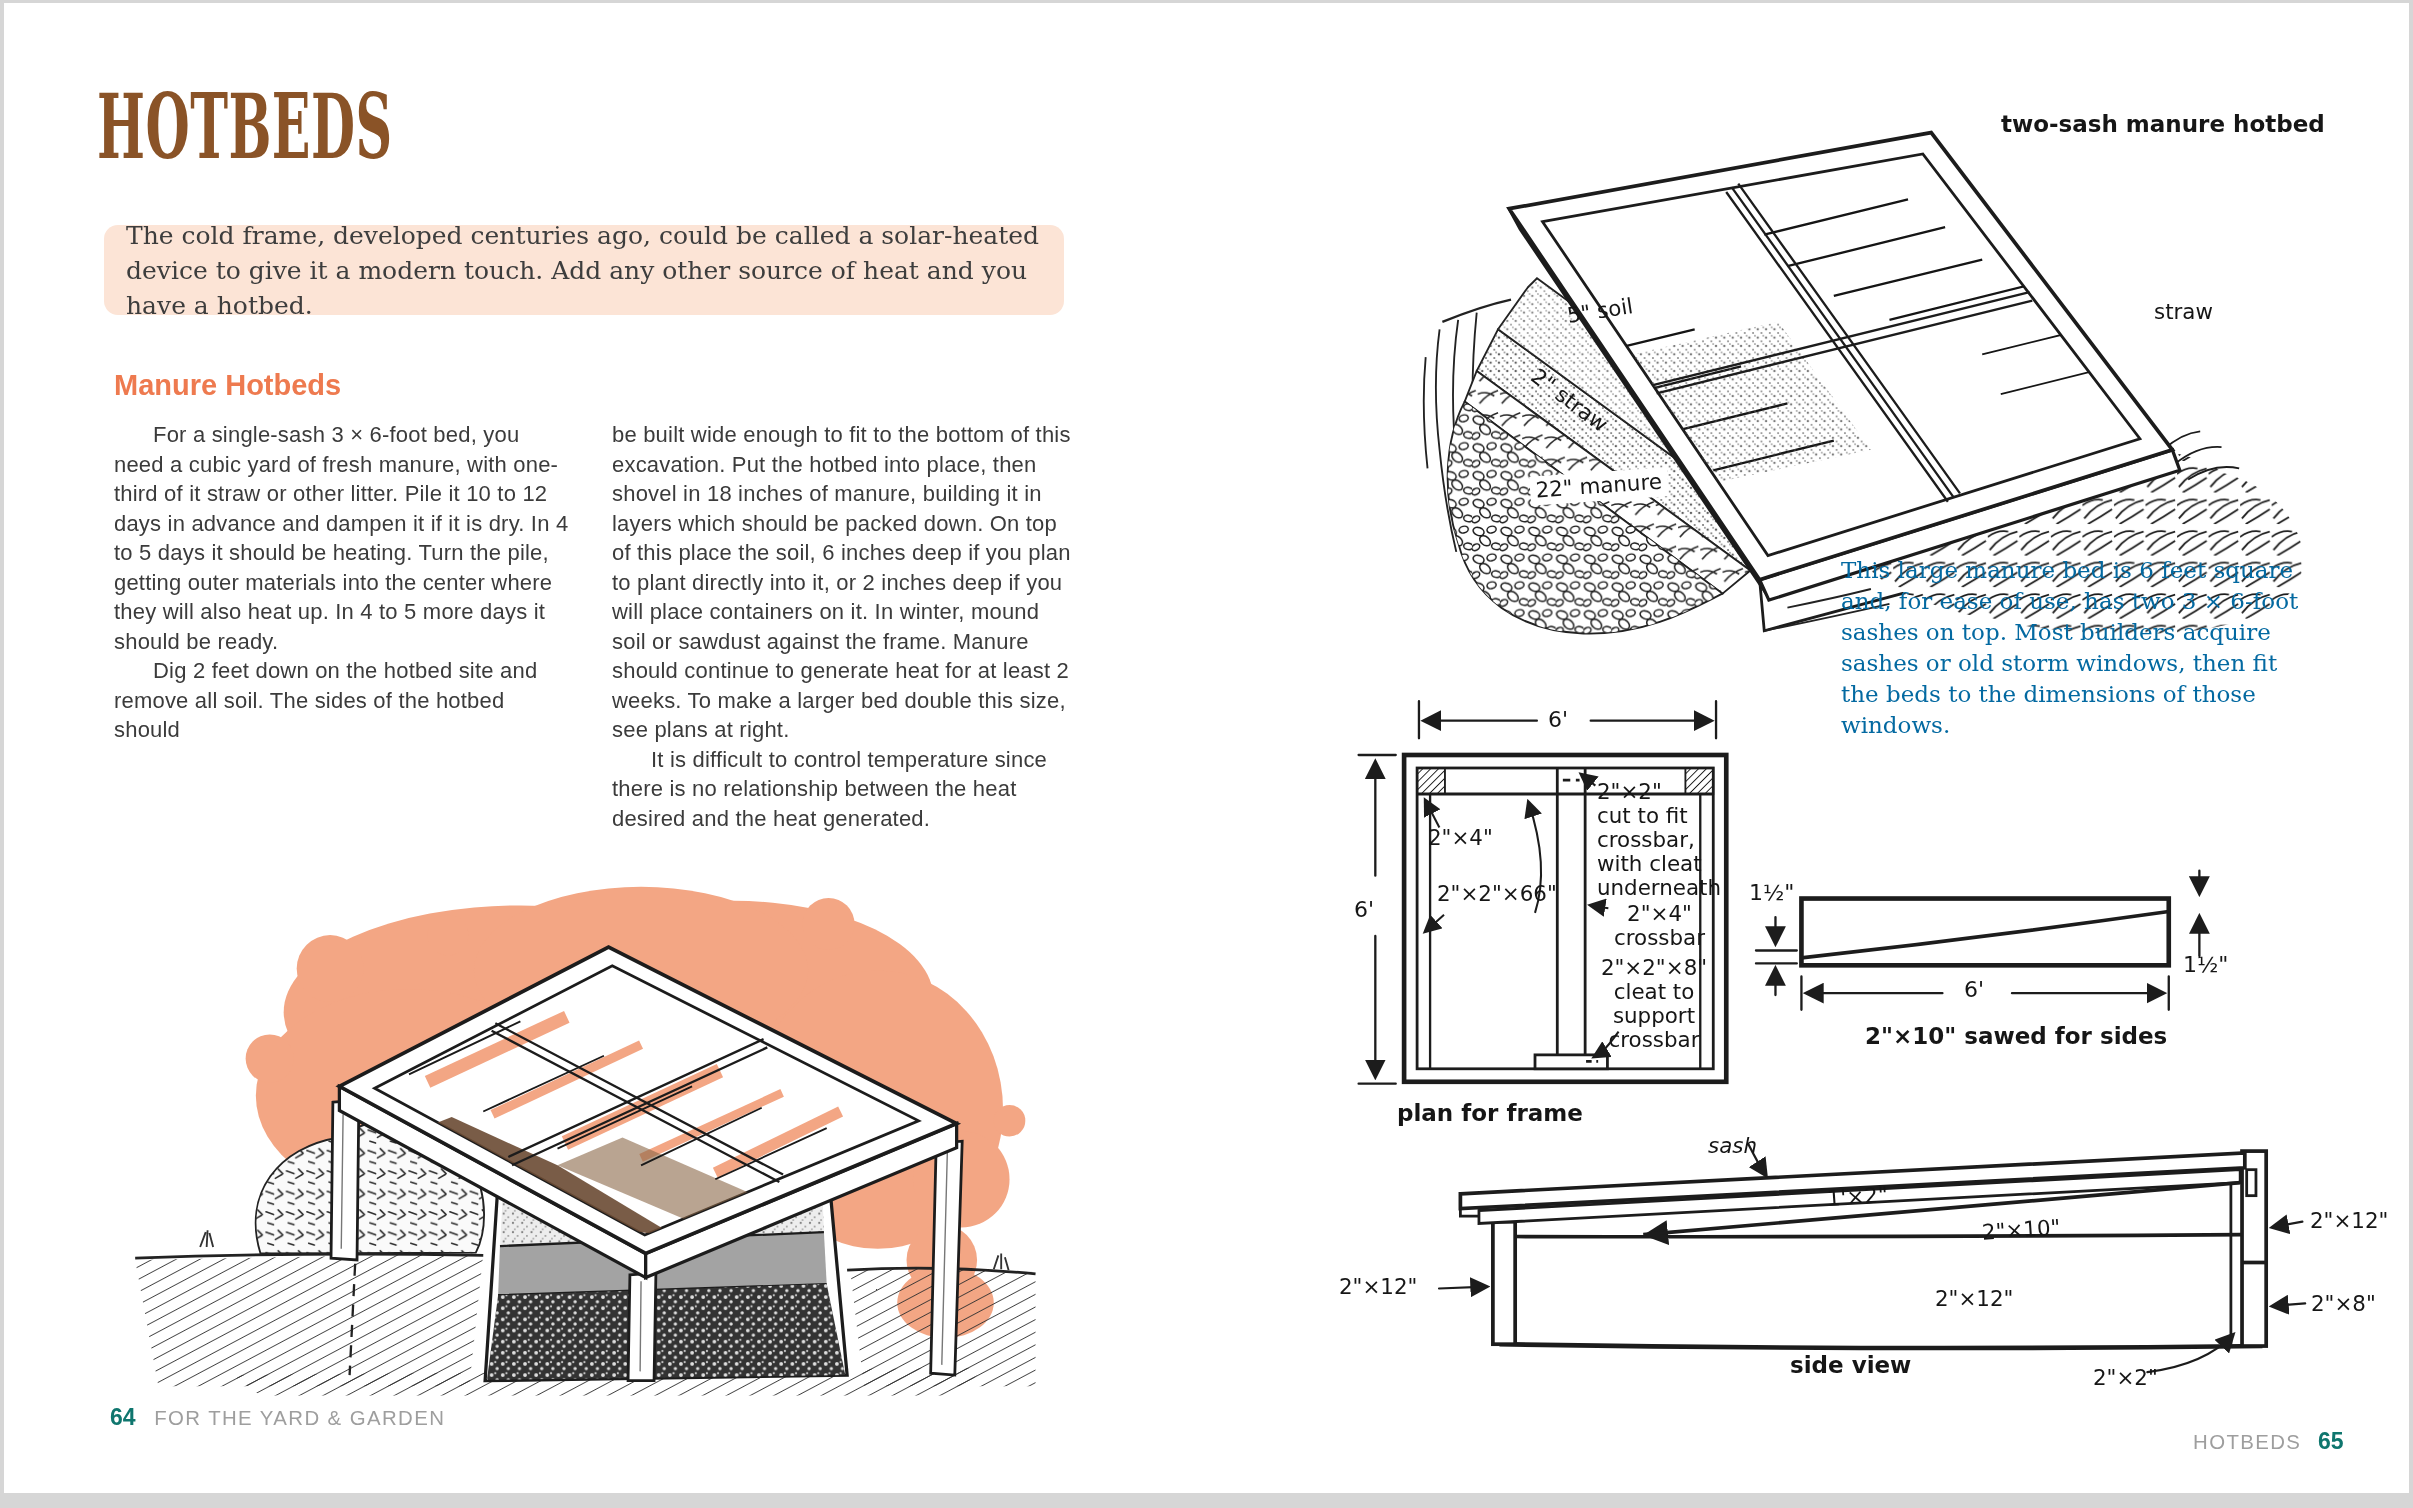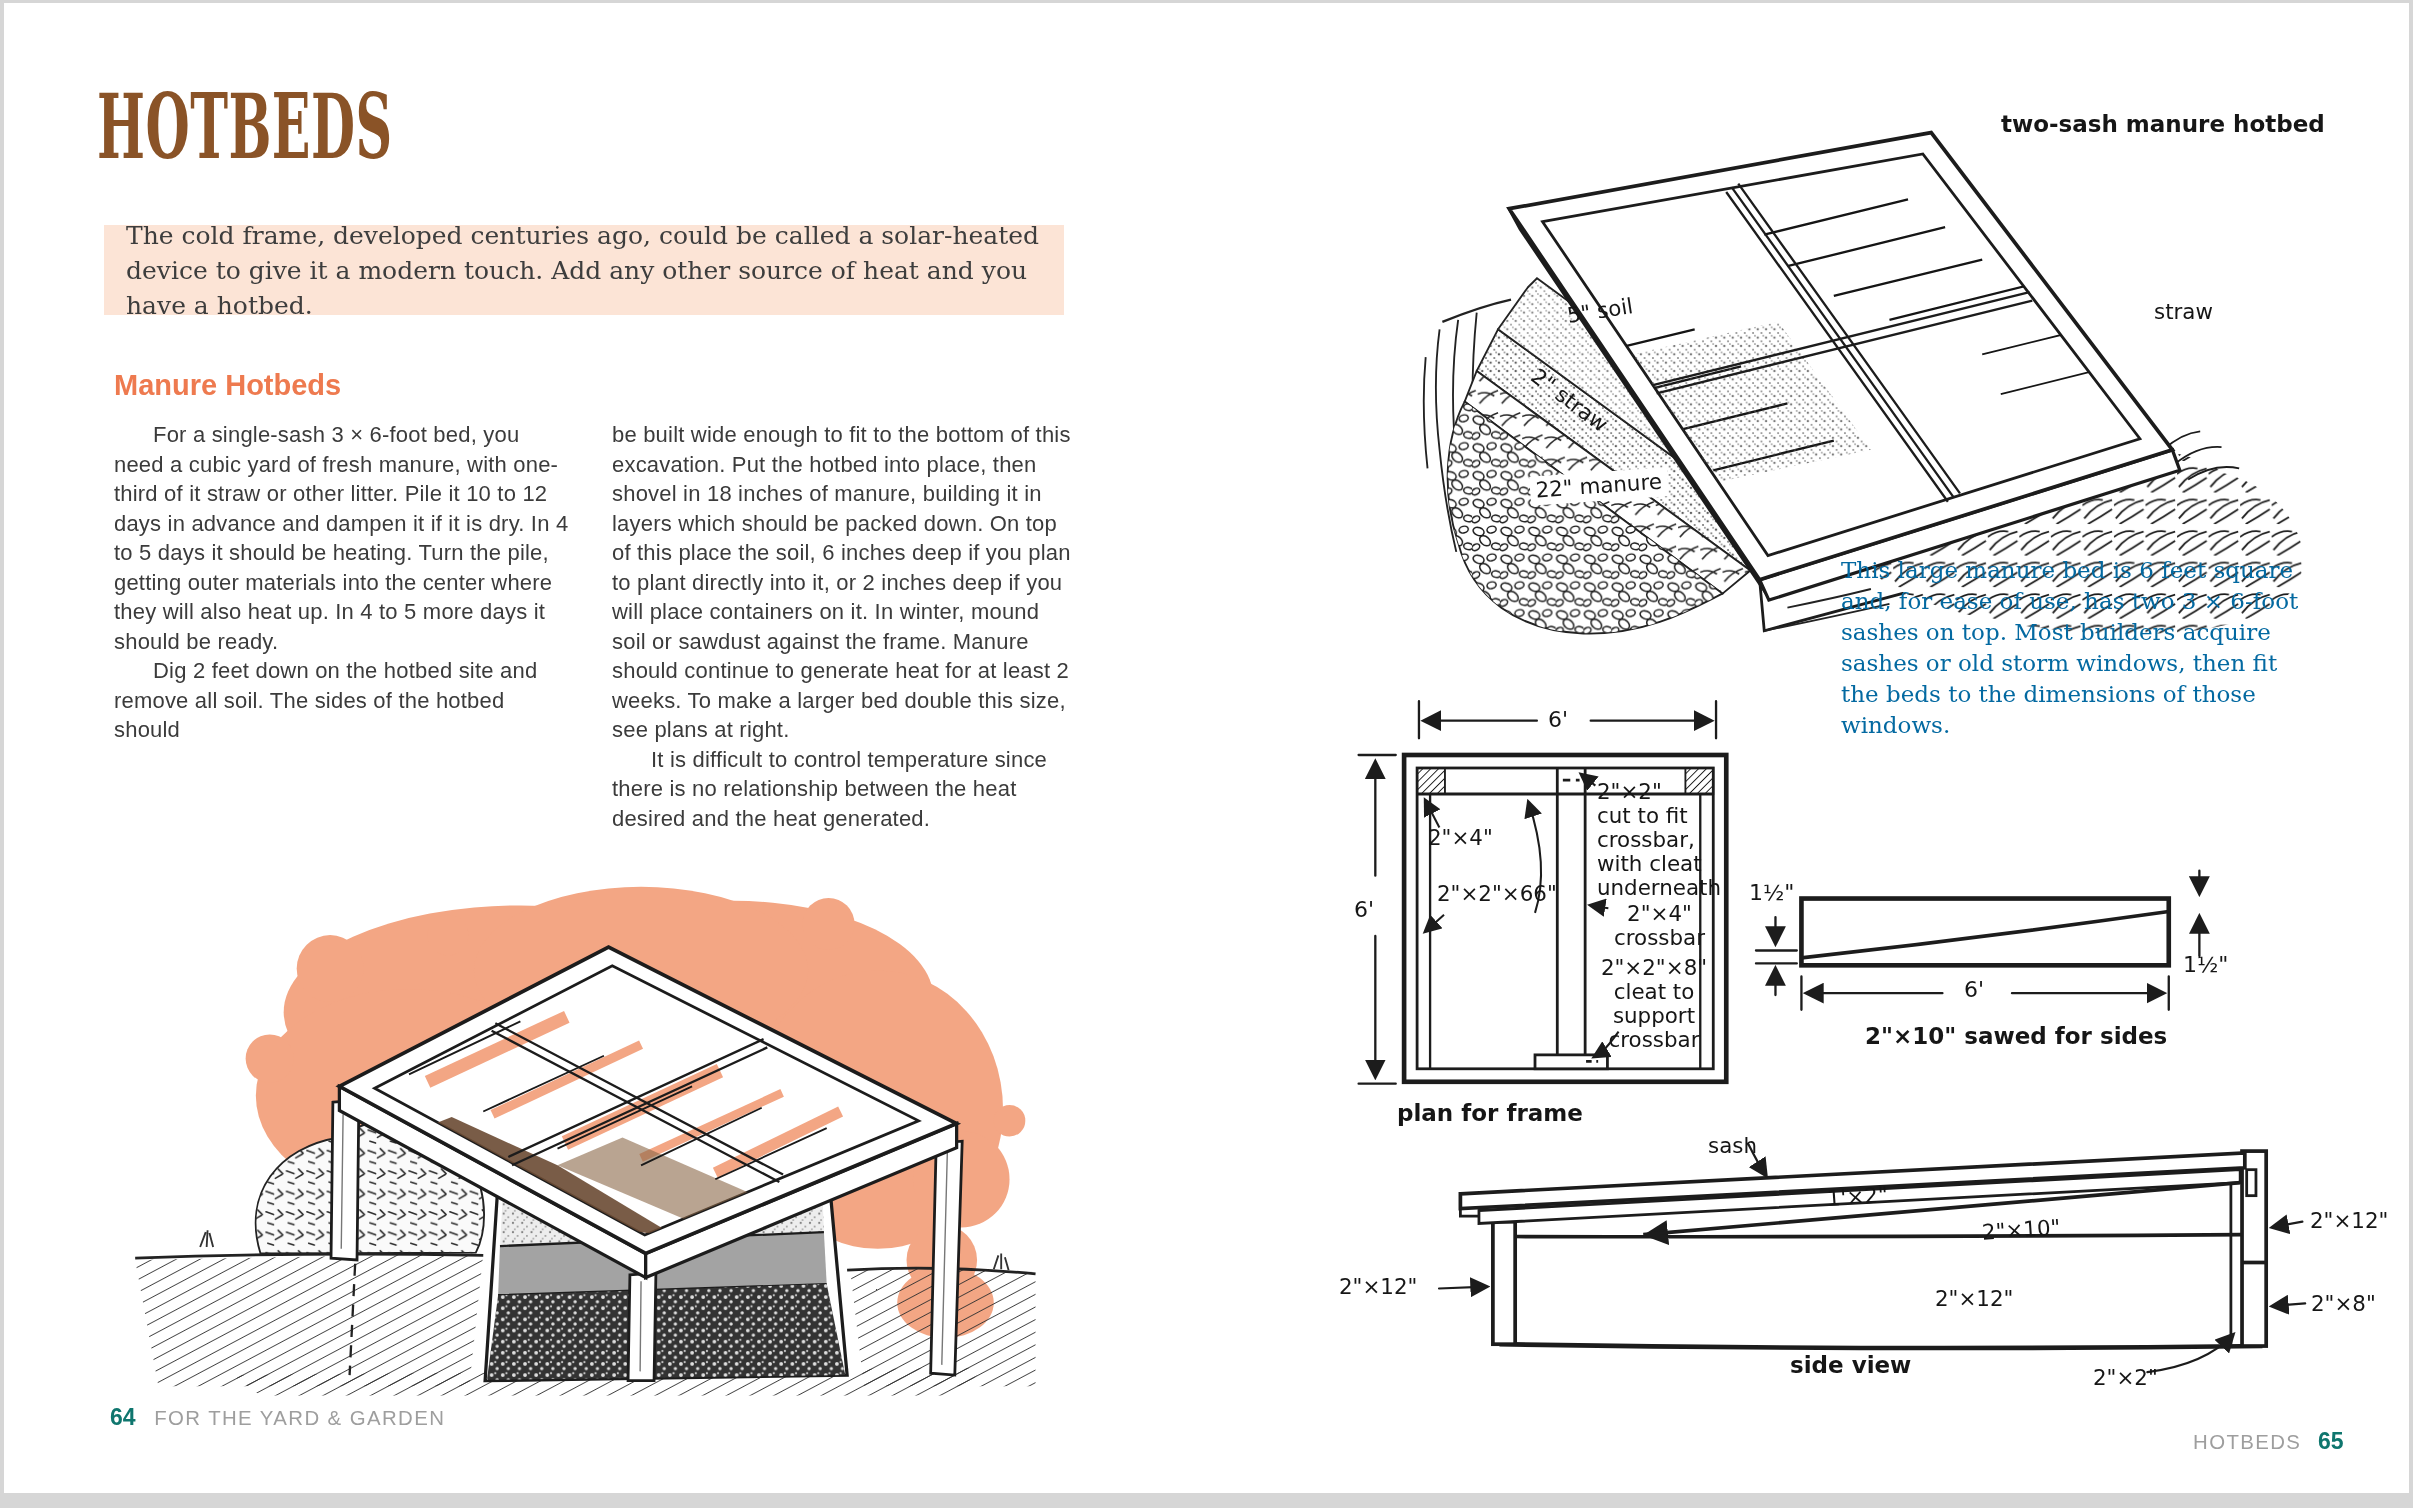--- a/index.html
+++ b/index.html
@@ -6,21 +6,21 @@
   #spread{position:relative;width:2413px;height:1508px;background:#d6d6d6;overflow:hidden;
           font-family:"Liberation Sans",sans-serif;}
   #paper{position:absolute;left:3.7px;top:2.8px;right:3.7px;bottom:15px;background:#ffffff;}
   .abs{position:absolute;}
 
   
   #title{left:97px;top:74px;color:#8a5327;font-family:"DejaVu Serif",serif;font-weight:bold;
          font-size:89px;letter-spacing:0.9px;transform:scaleX(.57);transform-origin:left top;
          white-space:nowrap;}
   #intro-box{left:104px;top:225px;width:960px;height:90px;background:#fce4d6;
-             display:flex;align-items:center;}
+             display:flex;align-items:center;border-radius:14px;}
   #intro-text{font-family:"DejaVu Serif",serif;font-size:25px;line-height:35px;color:#3d3d3d;
               padding:0 24px 0 22px;}
   #section-heading{left:114px;top:369px;color:#ee7a4f;font-size:29px;font-weight:bold;}
   .col{top:420px;width:460px;font-size:22px;line-height:29.5px;color:#3b3b3b;letter-spacing:0.2px;}
   #col1{left:114px;} #col2{left:599px;margin-left:13px;}
   .col p{margin:0;}
   .col p.ind{text-indent:39px;}
 
   
   .footer{top:1404px;font-size:20.4px;letter-spacing:1.4px;color:#9e9e9e;white-space:nowrap;}
@@ -327,21 +327,21 @@
     <path d="M345,132 Q660,104 988,76" stroke="#1c1c1c" stroke-width="4" fill="none"></path>
     <path d="M207,134 Q600,135 990,132" stroke="#1c1c1c" stroke-width="4" fill="none"></path>
     <g stroke="#1c1c1c" stroke-width="2.4" fill="none" stroke-linecap="round">
       <line x1="125" y1="190" x2="176" y2="188" marker-end="url(#sv-arr)"></line>
       <path d="M458,34 Q468,54 477,68" marker-end="url(#sv-arr)"></path>
       <line x1="1055" y1="118" x2="1023" y2="124" marker-end="url(#sv-arr)"></line>
       <line x1="1058" y1="206" x2="1023" y2="209" marker-end="url(#sv-arr)"></line>
       <path d="M888,280 Q950,272 980,240" marker-end="url(#sv-arr)"></path>
     </g>
   </svg>
-  <div class="lbl" style="left:1708px;top:1134px;">sash</div>
+  <div class="lbl" style="left:1708px;top:1134px;font-style:italic;">sash</div>
   <div class="lbl" style="left:1827px;top:1185px;transform:rotate(-4deg);">1'×2"</div>
   <div class="lbl" style="left:1982px;top:1218px;transform:rotate(-4deg);">2"×10"</div>
   <div class="lbl" style="left:2310px;top:1209px;">2"×12"</div>
   <div class="lbl" style="left:2311px;top:1292px;">2"×8"</div>
   <div class="lbl" style="left:1339px;top:1275px;">2"×12"</div>
   <div class="lbl" style="left:1935px;top:1287px;">2"×12"</div>
   <div class="lbl" style="left:2093px;top:1366px;">2"×2"</div>
   <div class="lbl bold" style="left:1790px;top:1352px;">side view</div>
 
   <div class="abs footer" id="footer-right">

